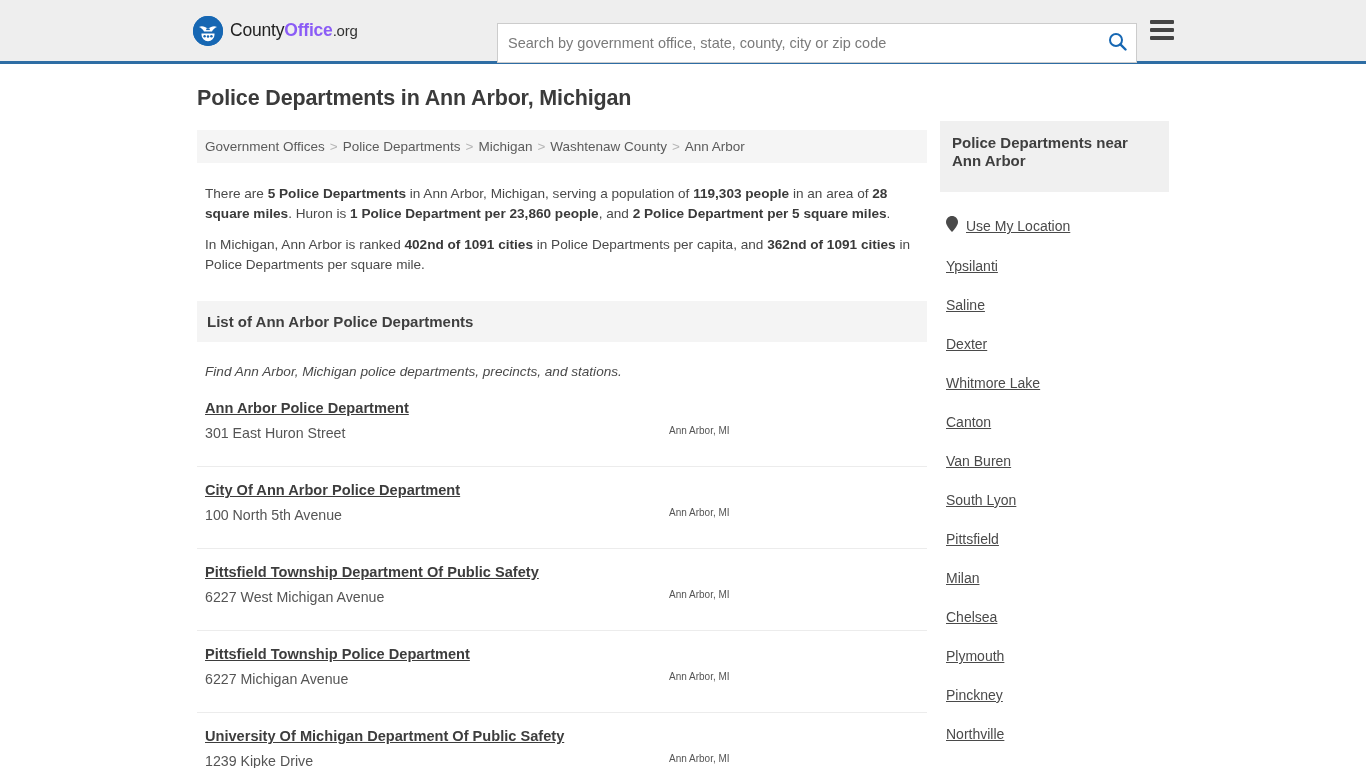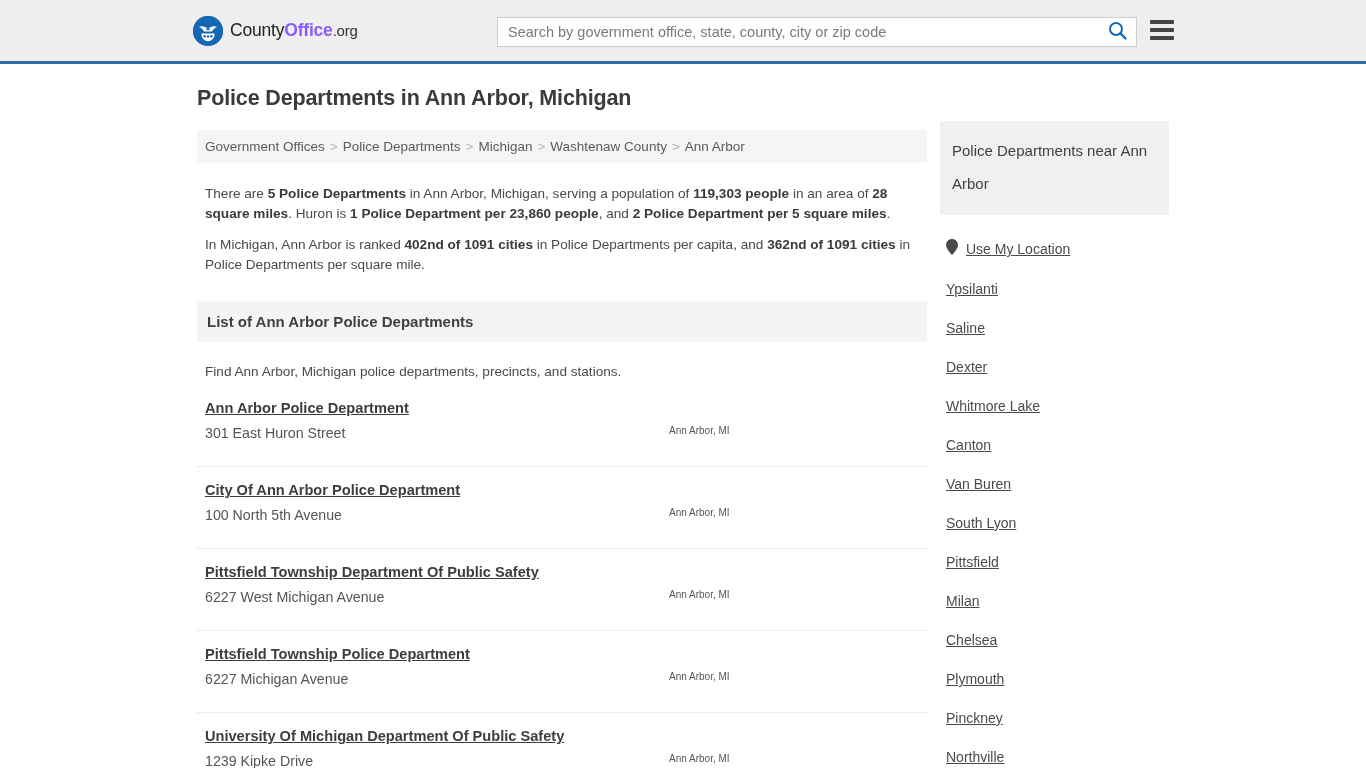--- a/index.html
+++ b/index.html
@@ -41,23 +41,23 @@
     color: #222222;
     white-space: nowrap;
   }
   .logo-text .b { color: #8b5cf6; font-weight: bold; }
   .logo-text .n { font-weight: normal; }
   .logo-text .tld { color: #333333; font-size: 15px; }
 
   .search-shell {
     position: absolute;
     left: 497px;
-    top: 17px;
+    top: 23px;
     width: 640px;
-    height: 30px;
+    height: 40px;
     background: #ffffff;
     border: 1px solid #cccccc;
     display: flex;
     align-items: center;
   }
   .search-input {
     border: 0;
     outline: none;
     flex: 1 1 auto;
     height: 100%;
@@ -154,20 +154,21 @@
     margin-top: 26px;
     font-size: 15px;
     font-weight: bold;
     color: #3f3f3f;
   }
 
   .section-sub {
     margin: 22px 0 0 8px;
     font-size: 13.6px;
     color: #4a4a4a;
+    font-style: italic;
   }
 
   .listing {
     margin-top: 20px;
   }
   .listing-row {
     padding: 0 8px 25px 8px;
     border-bottom: 1px solid #ececec;
   }
   .listing-row:last-child { border-bottom: 0; }
@@ -190,25 +191,25 @@
     width: 464px;
   }
   .listing-city {
     font-size: 10px;
     color: #555555;
   }
 
   
   .side-head {
     background: #f0f0f0;
-    padding: 13px 12px 15px 12px;
+    padding: 13px 12px 22px 12px;
     font-size: 15px;
-    font-weight: normal;
+    font-weight: bold;
     color: #3f3f3f;
-    line-height: 33px;
+    line-height: 18px;
   }
   .side-loc {
     display: flex;
     align-items: center;
     gap: 8px;
     margin: 24px 0 0 6px;
   }
   .pin-icon { flex: 0 0 auto; }
   .side-loc a {
     font-size: 14px;

